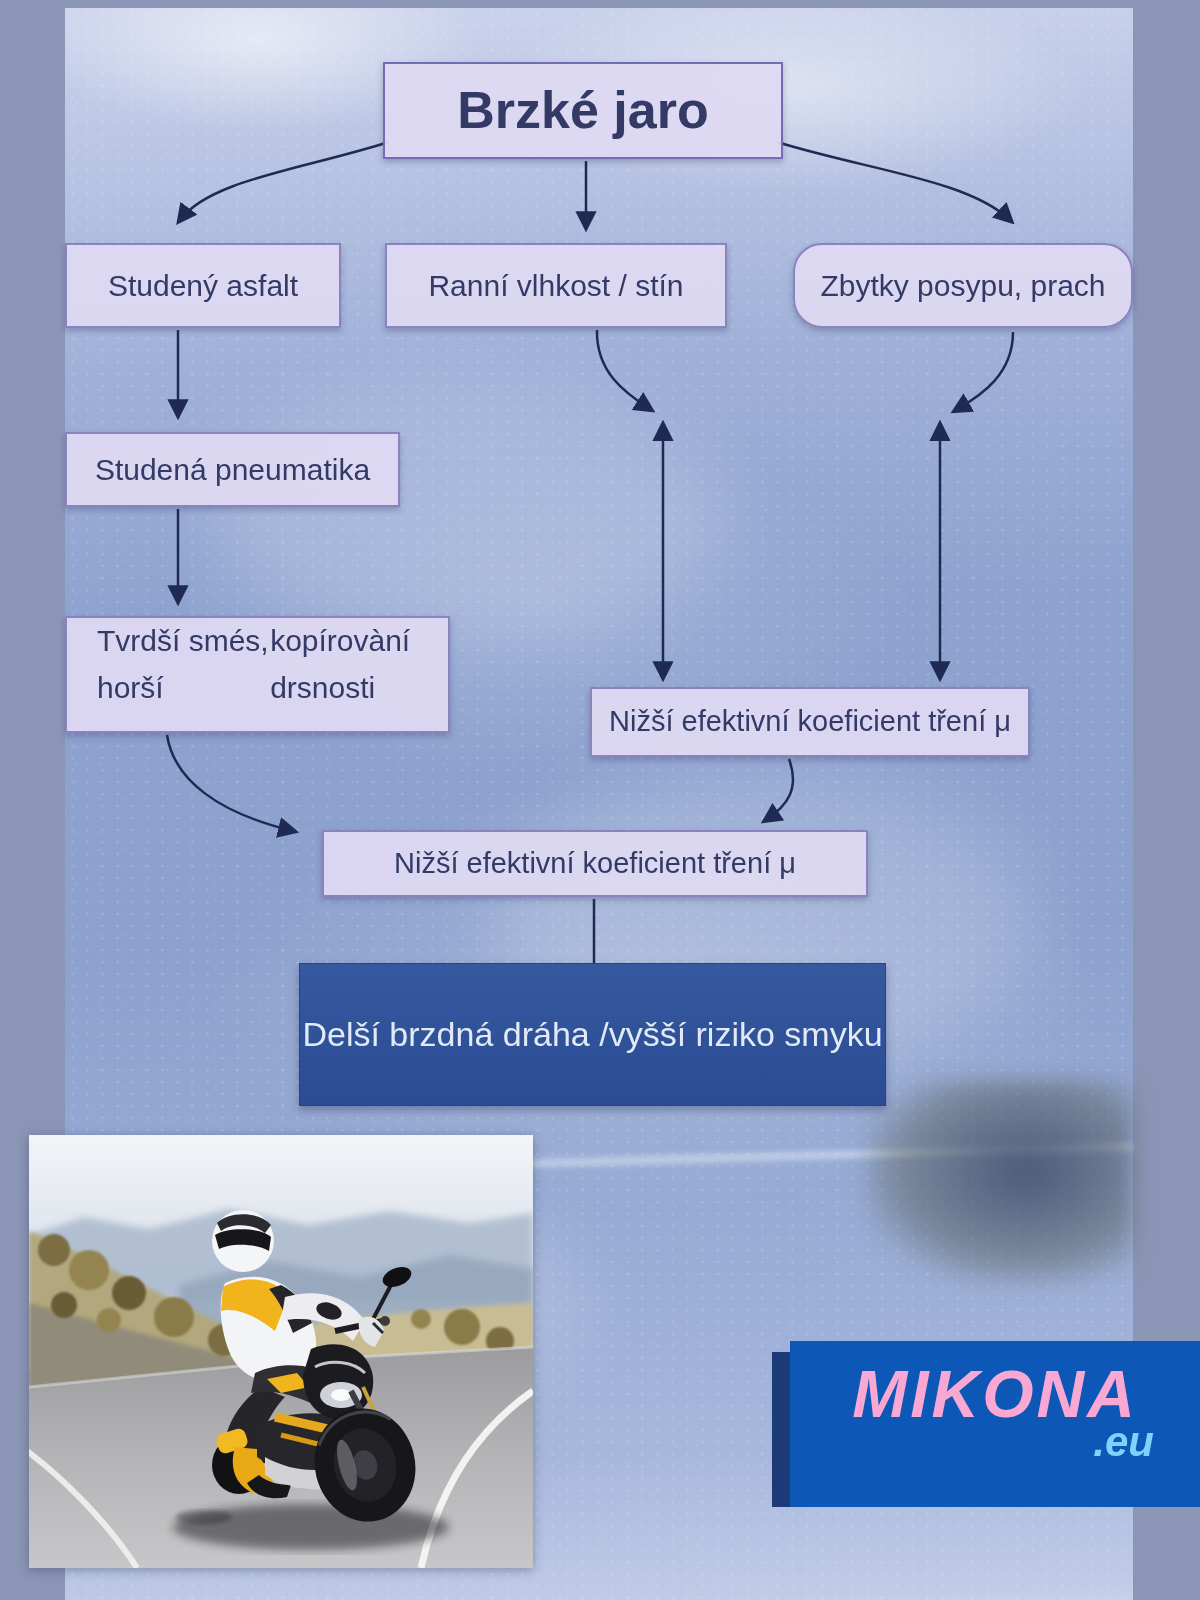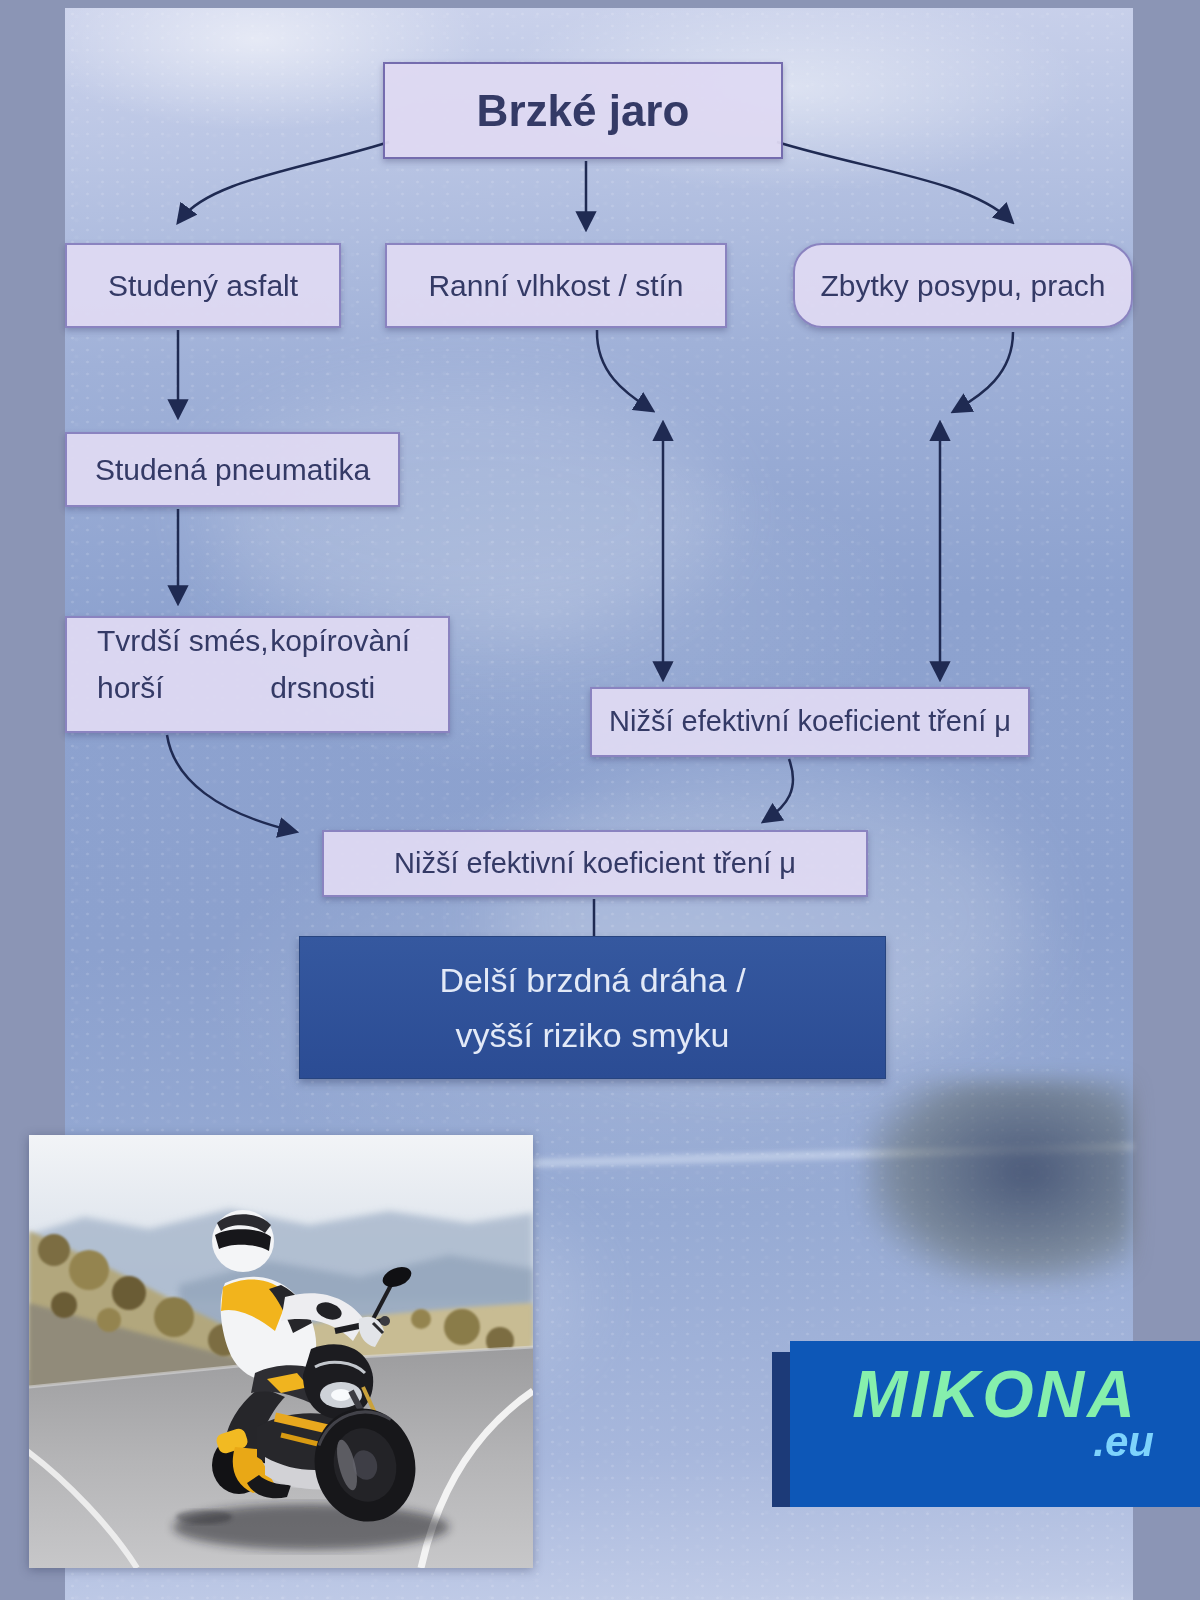--- a/index.html
+++ b/index.html
@@ -21,43 +21,43 @@
   .g2{left:430px;top:760px;width:540px;height:300px;opacity:.3;}
   .g3{left:90px;top:1180px;width:430px;height:220px;opacity:.26;}
   .edge-line{position:absolute;left:0;top:1150px;width:1068px;height:7px;background:rgba(234,240,252,.55);filter:blur(3px);transform:rotate(-1.6deg);}
   .veg{position:absolute;left:800px;top:1072px;width:268px;height:205px;
     background:radial-gradient(ellipse at 60% 45%, rgba(62,76,106,.85), rgba(86,94,88,.45) 55%, rgba(0,0,0,0) 78%);filter:blur(10px);}
 
   
   .fbox{position:absolute;background:rgba(222,217,242,.95);border:2px solid #8a83c0;color:#343a66;
     display:flex;align-items:center;justify-content:center;text-align:center;font-size:30px;
     box-shadow:0 3px 6px rgba(45,50,95,.3);box-sizing:border-box;line-height:1.3;}
-  .b-root{left:383px;top:62px;width:400px;height:97px;font-size:44px;font-weight:700;border-color:#746cae;}
+  .b-root{left:383px;top:62px;width:400px;height:97px;font-size:52px;font-weight:700;border-color:#746cae;}
   .b-asfalt{left:65px;top:243px;width:276px;height:85px;}
   .b-vlhkost{left:385px;top:243px;width:342px;height:85px;}
   .b-posyp{left:793px;top:243px;width:340px;height:85px;border-radius:29px;}
   .b-pneu{left:65px;top:432px;width:335px;height:75px;}
   .b-hard{left:65px;top:616px;width:385px;height:117px;flex-direction:row;align-items:flex-start;justify-content:center;padding-left:30px;text-align:left;line-height:1.55;}
   .b-fr-up{left:590px;top:687px;width:440px;height:70px;font-size:29px;}
   .b-fr-low{left:322px;top:830px;width:546px;height:67px;font-size:29px;}
-  .b-result{left:299px;top:936px;width:587px;height:143px;flex-direction:column;
+  .b-result{left:299px;top:963px;width:587px;height:143px;flex-direction:row;
     background:linear-gradient(180deg,#35589f,#2b4c94);border:1px solid #27447f;color:#e2e9f7;
     font-size:34px;line-height:1.6;box-shadow:0 4px 8px rgba(30,40,80,.35);}
 
   
   .arrows{position:absolute;left:0;top:0;pointer-events:none;}
 
   
   .moto{position:absolute;left:29px;top:1135px;width:504px;height:433px;box-shadow:0 2px 10px rgba(30,35,70,.35);}
 
   
   .logo-shadow{position:absolute;left:772px;top:1352px;width:420px;height:155px;background:#1c3a78;}
   .logo-box{position:absolute;left:790px;top:1341px;width:410px;height:166px;background:#0d57b7;
     display:flex;flex-direction:column;box-sizing:border-box;padding-top:20px;}
-  .logo-brand{font-size:66px;font-weight:700;font-style:italic;color:#86efac;letter-spacing:3px;text-align:center;line-height:1;}
+  .logo-brand{font-size:66px;font-weight:700;font-style:italic;color:#f9a8d4;letter-spacing:3px;text-align:center;line-height:1;}
   .logo-tld{font-size:42px;font-weight:700;font-style:italic;color:#7dd3fc;align-self:flex-end;margin-right:46px;margin-top:-6px;line-height:1;}
 </style>
 </head>
 <body>
 
 <div class="canvas">
 
   <div class="photo-bg">
     <div class="sparkle"></div>
     <div class="sparkle2"></div>

